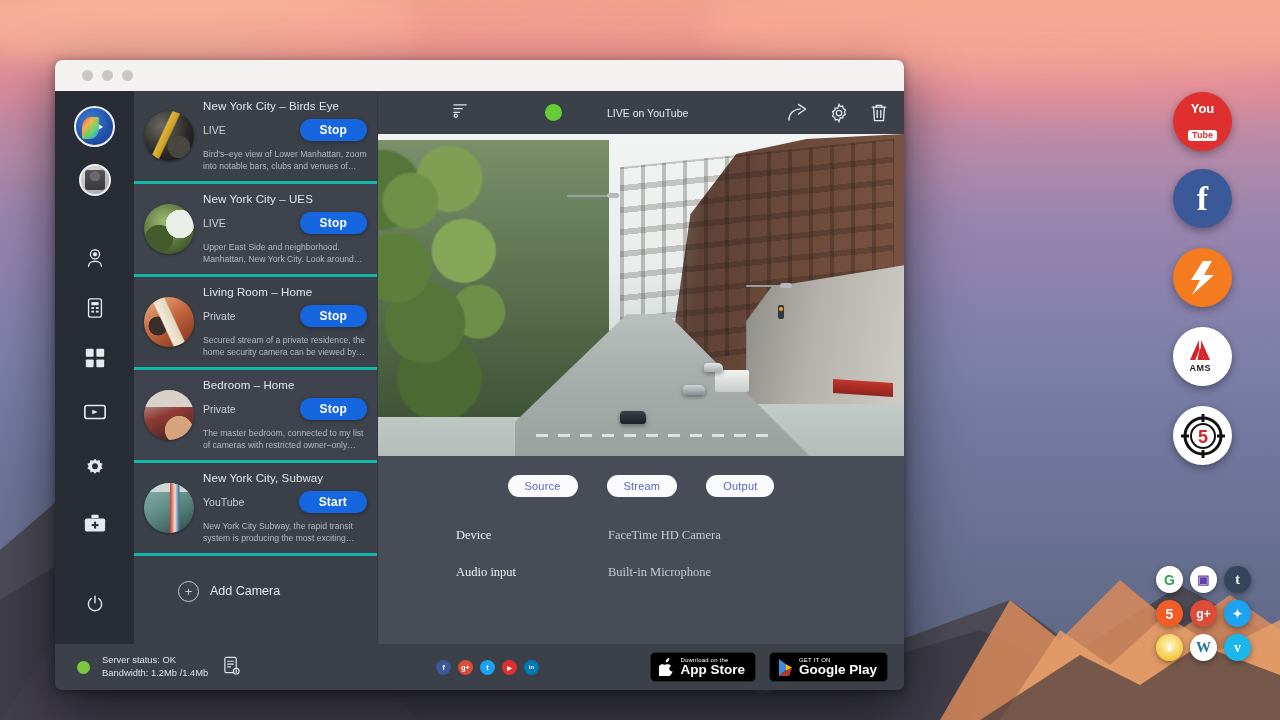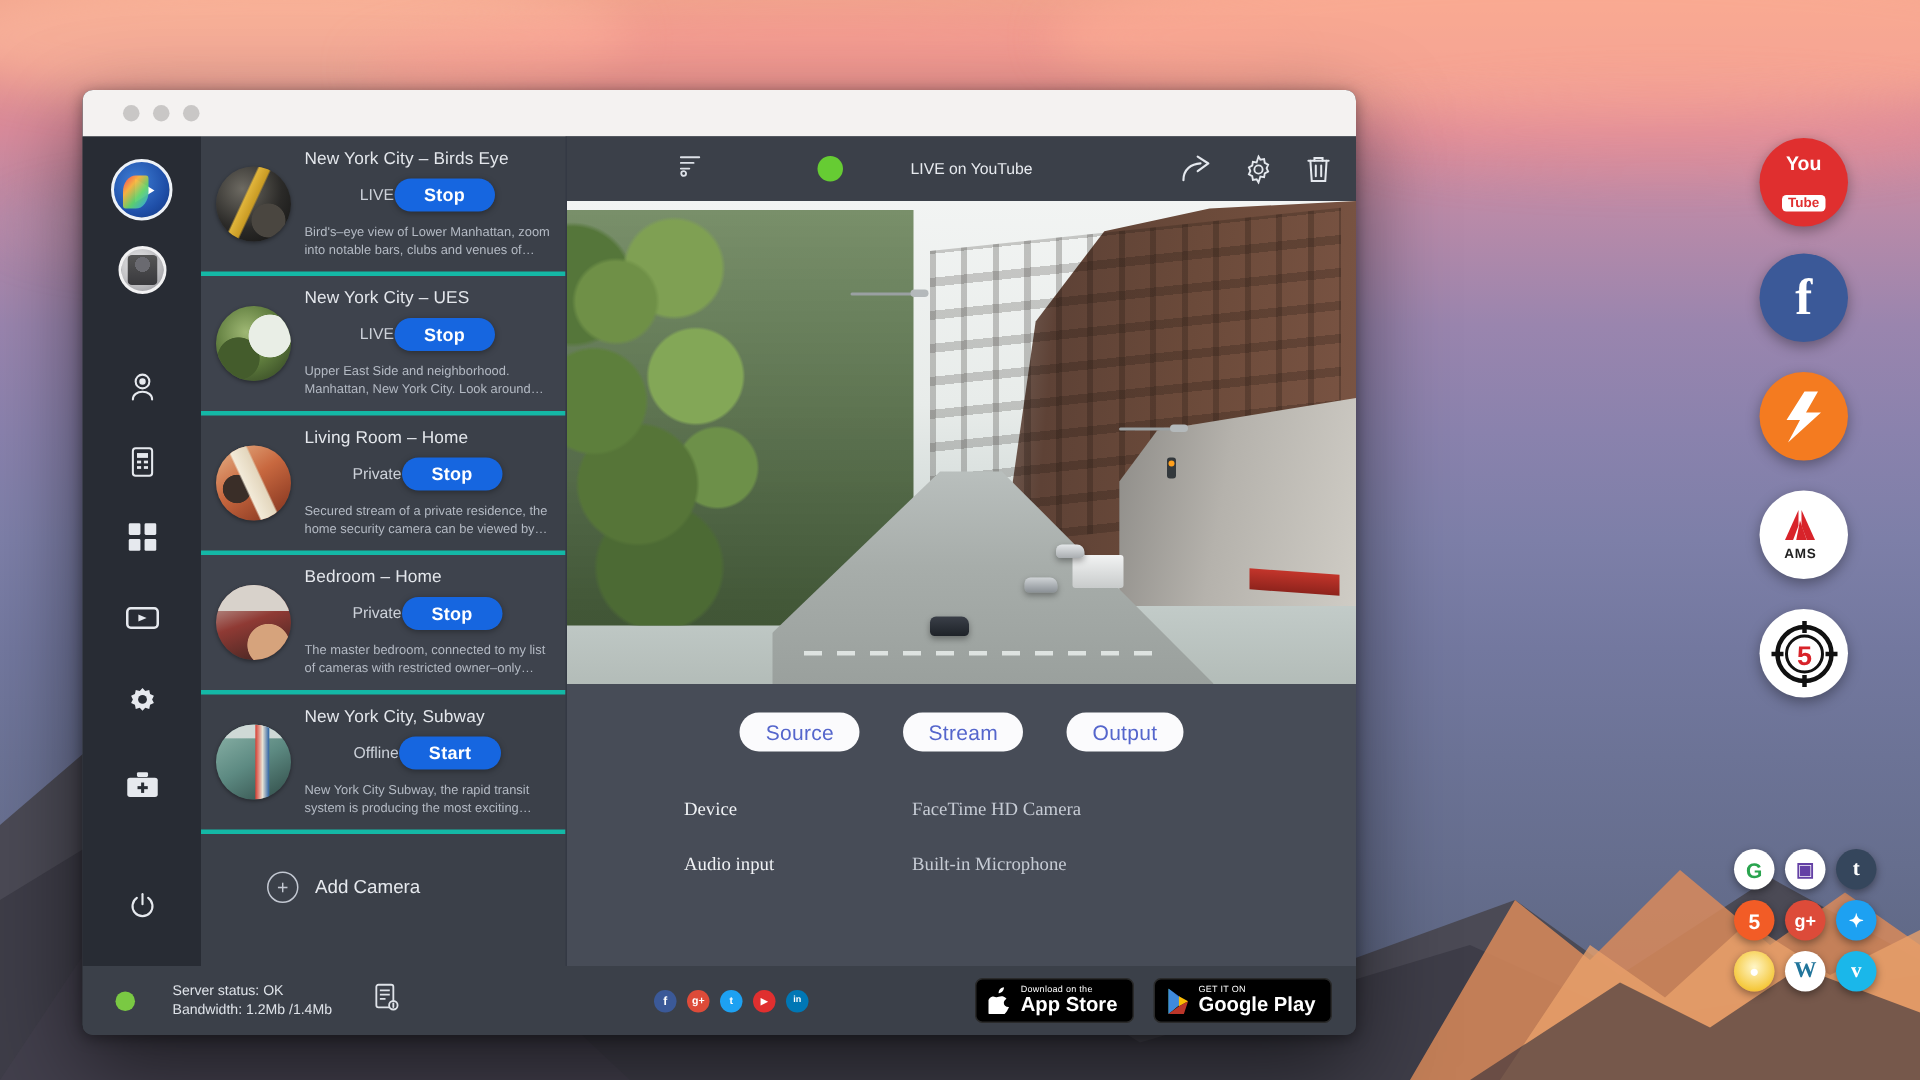--- a/index.html
+++ b/index.html
@@ -103,21 +103,21 @@
     width: 50px; height: 50px; border-radius: 50%; flex: 0 0 50px;
     margin-top: 11px; background-size: cover; overflow: hidden;
     box-shadow: 0 1px 3px rgba(0,0,0,.4);
   }
   .cam-main { flex: 1; min-width: 0; }
   .cam-title {
     color: #e4e7ec; font-size: 11.5px; letter-spacing: .1px;
     margin-bottom: 7px; white-space: nowrap; overflow: hidden;
     text-overflow: ellipsis;
   }
-  .cam-row { display: flex; align-items: center; justify-content: center; }
+  .cam-row { display: flex; align-items: center; justify-content: space-between; }
   .cam-state { color: #ccd1d9; font-size: 10.5px; }
   .btn-pill {
     background: #1666e0; color: #fff; font-size: 12px; font-weight: bold;
     border: none; border-radius: 13px; padding: 4px 20px; cursor: pointer;
     letter-spacing: .2px; box-shadow: 0 1px 4px rgba(0,0,0,.35);
   }
   .cam-desc {
     color: #b4bac4; font-size: 8.6px; line-height: 1.45; margin-top: 7px;
     display: -webkit-box; -webkit-line-clamp: 2; -webkit-box-orient: vertical;
     overflow: hidden;
@@ -224,34 +224,34 @@
   .tlight {
     position: absolute; left: 76%; top: 53%; width: 6px; height: 14px;
     background: #33383c; border-radius: 2px;
   }
   .tlight:after{ content:''; position:absolute; left:1px; top:2px; width:4px;height:4px;
     border-radius:50%; background:#ff9f1c; }
 
   #tabs { display: flex; justify-content: center; gap: 29px; margin-top: 19px; }
   .tab {
     background: #fbfbfd; border: none; border-radius: 13px;
-    padding: 5px 17px; font-size: 14px; color: #5566cc;
+    padding: 5px 17px; font-size: 11px; color: #5566cc;
     cursor: pointer; letter-spacing: .2px;
   }
   #details { padding: 31px 0 0 78px; font-family: Liberation Serif, serif; }
   .drow { display: flex; margin-bottom: 22px; }
   .dlabel { width: 152px; color: #f0f2f5; font-size: 12.5px; }
   .dvalue { color: #c6cbd4; font-size: 12.5px; }
 
   
   #statusbar {
     height: 46px; flex: 0 0 46px; background: #3b4049;
     display: flex; align-items: center; padding: 0 16px; position: relative;
   }
-  #status-left { display: flex; align-items: center; gap: 25px; margin-left: 6px; }
+  #status-left { display: flex; align-items: center; gap: 12px; margin-left: 6px; }
   .s-dot { width: 13px; height: 13px; border-radius: 50%; background: #7ac943; }
   #status-text { color: #dfe3e9; font-size: 9.4px; line-height: 1.38; }
   #status-doc { margin-left: 3px; }
   #socials { display: flex; gap: 7px; position: absolute; left: 381px; }
   .soc {
     width: 15px; height: 15px; border-radius: 50%; display: flex;
     align-items: center; justify-content: center; color: #fff;
     font-size: 8px; font-weight: bold; cursor: pointer;
   }
   #stores { margin-left: auto; display: flex; gap: 13px; }
@@ -439,21 +439,21 @@
 
           <div class="cam">
             <div class="thumb" style="background:linear-gradient(150deg,#8fb6ab 0%,#5d8a82 50%,#2f4a46 100%)">
               <div style="width:100%;height:100%;background:
                  linear-gradient(90deg,transparent 52%,#d8453a 53%,#e8e2d4 62%,#3f6fa8 70%,transparent 72%),
                  linear-gradient(180deg,#cfd9d6 0 18%,transparent 19%)"></div>
             </div>
             <div class="cam-main">
               <div class="cam-title">New York City, Subway</div>
               <div class="cam-row">
-                <span class="cam-state">Offline</span>
+                <span class="cam-state">YouTube</span>
                 <button class="btn-pill">Start</button>
               </div>
               <div class="cam-desc">New York City Subway, the rapid transit system is producing the most exciting livestreams, we ...</div>
             </div>
           </div>
 
           <div id="addcam">
             <div class="circ">+</div>
             <div class="lbl">Add Camera</div>
           </div>

